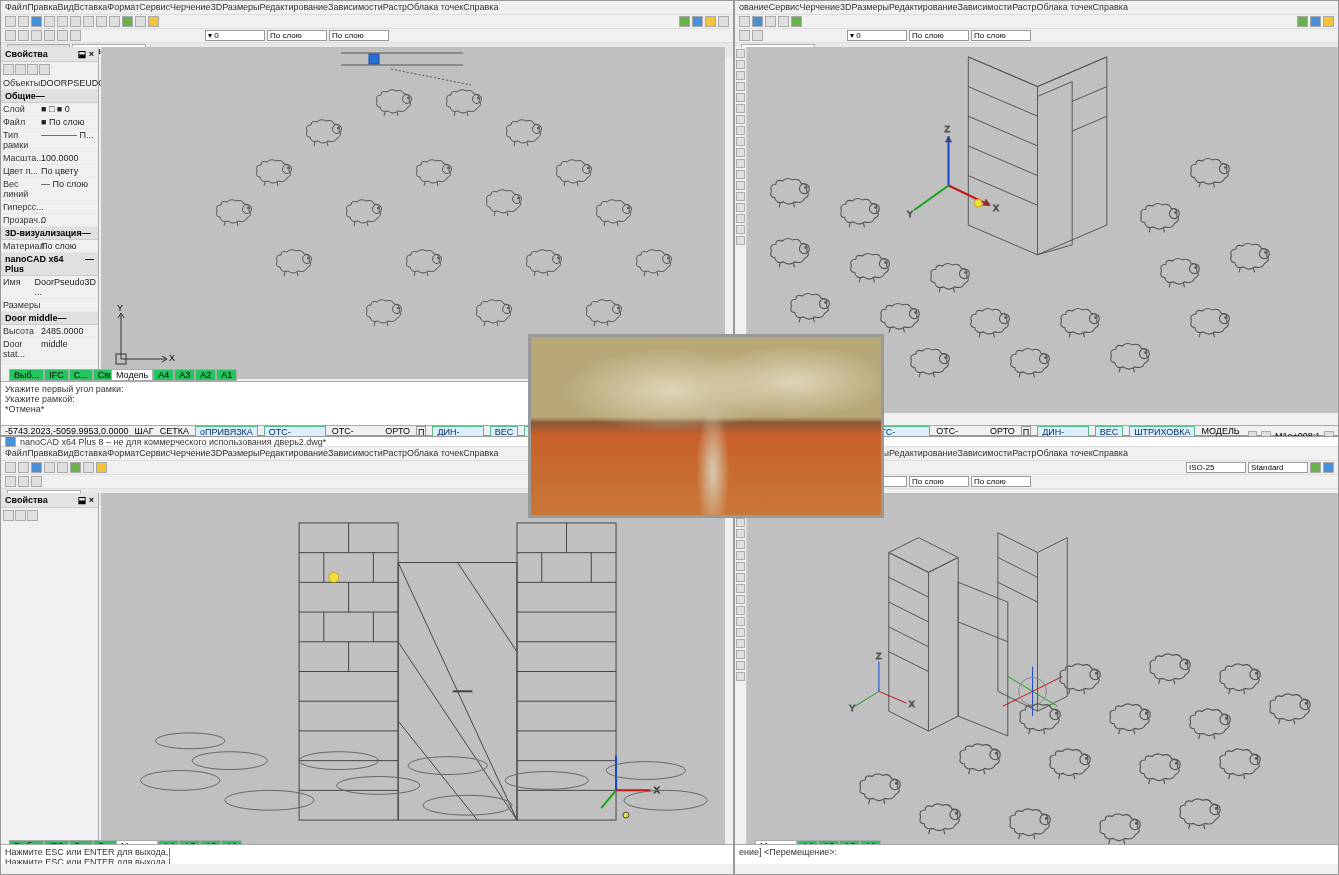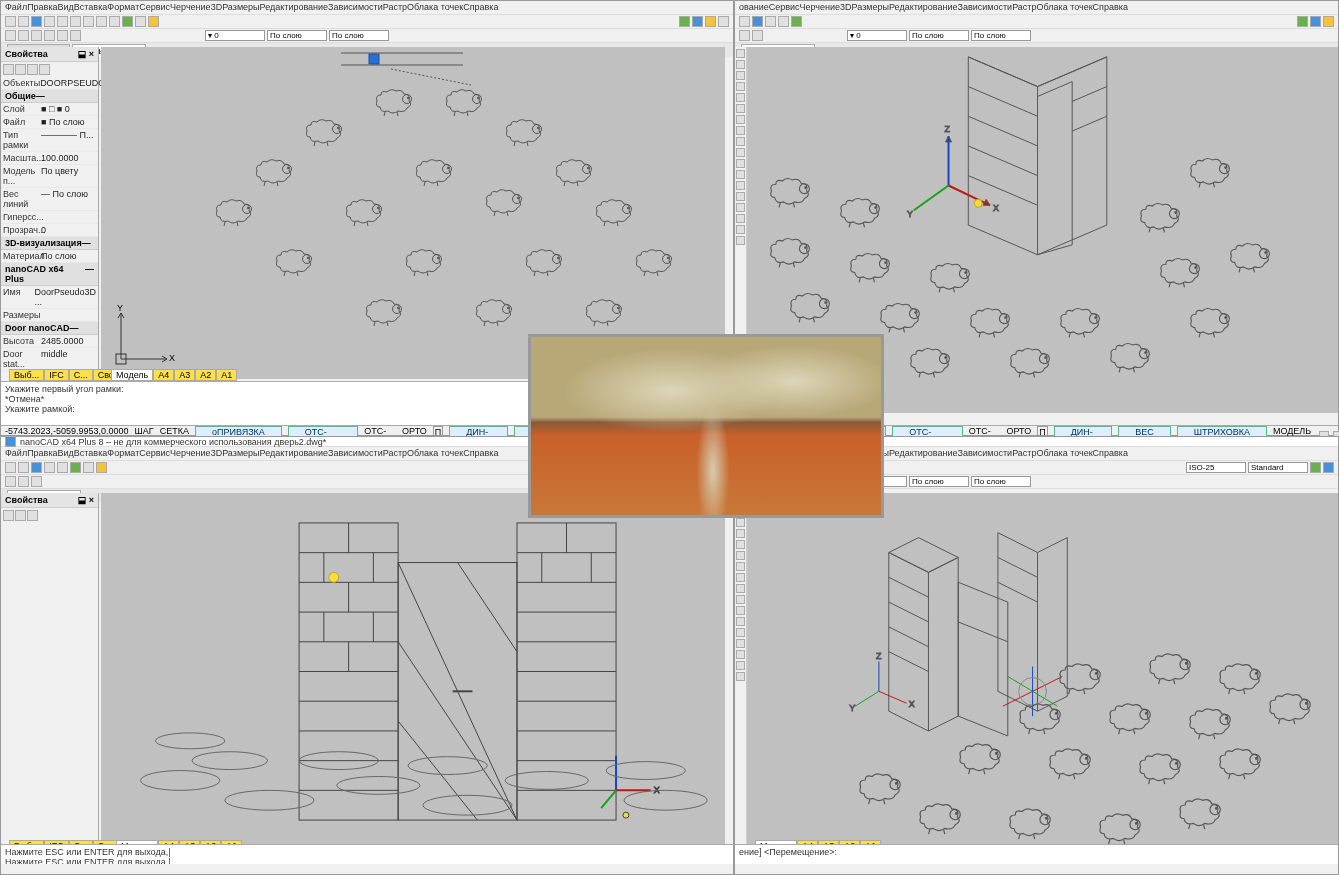--- a/index.html
+++ b/index.html
@@ -30,25 +30,25 @@
 .props-title{background:#e4e4e4;padding:2px 4px;border-bottom:1px solid #ccc;font-weight:bold;display:flex;justify-content:space-between;}
 .pg-hdr{background:#e0e0e0;padding:1px 4px;font-weight:bold;border-bottom:1px solid #ccc;display:flex;justify-content:flex-start;}
 .pg-row{display:flex;border-bottom:1px solid #e8e8e8;padding:1px 2px;}
 .pg-row .k{width:38px;color:#333;}
 .pg-row .v{flex:1;color:#222;}
 .lbar{position:absolute;left:0;top:46px;width:12px;bottom:22px;background:#f0f0f0;border-right:1px solid #ccc;display:flex;flex-direction:column;gap:2px;padding:2px 0;align-items:center;}
 .lbar .tico{width:9px;height:9px;}
 .cmdline{position:absolute;left:0;bottom:10px;right:0;height:44px;background:#fff;border-top:1px solid #aaa;font-size:8px;padding:2px 4px;color:#333;overflow:hidden;}
 .cmdline.sm{height:20px;}
 .status{position:absolute;left:0;bottom:0;right:0;height:10px;background:#f0f0f0;border-top:1px solid #aaa;display:flex;align-items:flex-start;gap:6px;padding:0 4px;font-size:8px;}
-.status .tag{border:1px solid #5b8;background:#def;padding:0 16px;color:#036;}
+.status .tag{border:1px solid #5b8;background:#def;padding:0 4px;color:#036;}
 .status .right{margin-left:auto;display:flex;gap:4px;align-items:center;}
 .mtabs{position:absolute;bottom:54px;left:8px;height:12px;display:flex;gap:0;font-size:8px;}
 .mtabs.low{bottom:22px;}
-.mtab{background:#fde047;border:1px solid #aaa;padding:0 4px;}
+.mtab{background:#22c55e;border:1px solid #aaa;padding:0 4px;}
 .mtab.sel{background:#fff;}
 .titlebar{height:10px;background:#fff;border-bottom:1px solid #ddd;padding:0 4px;display:flex;align-items:center;gap:4px;font-size:8px;color:#333;}
 .sheep{position:absolute;width:44px;height:30px;}
 .sheep svg{width:100%;height:100%;}
 .axis{position:absolute;font-size:8px;}
 .ctr-img{position:absolute;left:528px;top:334px;width:356px;height:184px;border:3px solid #999;background:linear-gradient(to bottom,#b8a878 0%,#b8a878 45%,#8a5a38 48%,#c8602a 55%,#c87838 100%);overflow:hidden;}
 .ctr-img::before{content:"";position:absolute;inset:0;background:radial-gradient(ellipse 180px 70px at 40% 30%,#ddd5b8 0%,transparent 60%),radial-gradient(ellipse 160px 60px at 75% 25%,#ddd5b8 0%,transparent 60%),radial-gradient(ellipse 30px 120px at 52% 75%,#d5ccb0 0%,transparent 55%);}
 </style>
 </head>
 <body>
@@ -141,21 +141,21 @@
         </div>
         <div class="pg-row">
           <span class="k">Тип рамки</span>
           <span class="v">———— П...</span>
         </div>
         <div class="pg-row">
           <span class="k">Масшта...</span>
           <span class="v">100.0000</span>
         </div>
         <div class="pg-row">
-          <span class="k">Модель п...</span>
+          <span class="k">Цвет п...</span>
           <span class="v">По цвету</span>
         </div>
         <div class="pg-row">
           <span class="k">Вес линий</span>
           <span class="v">— По слою</span>
         </div>
         <div class="pg-row">
           <span class="k">Гиперсс...</span>
           <span class="v"></span>
         </div>
@@ -182,21 +182,21 @@
         <div class="pg-row">
           <span class="k">Имя</span>
           <span class="v">DoorPseudo3D ...</span>
         </div>
         <div class="pg-row">
           <span class="k">Размеры</span>
           <span class="v"></span>
         </div>
       </div>
   <div class="pg-hdr">
-        <span>Door nanoCAD</span>
+        <span>Door middle</span>
         <span>—</span>
       </div>
   <div id="rows-door">
         <div class="pg-row">
           <span class="k">Высота</span>
           <span class="v">2485.0000</span>
         </div>
         <div class="pg-row">
           <span class="k">Door stat...</span>
           <span class="v">middle</span>
@@ -380,22 +380,22 @@
  <div class="mtabs" id="mtabs1b" style="left:110px">
       <div class="mtab sel">Модель</div>
       <div class="mtab">А4</div>
       <div class="mtab">А3</div>
       <div class="mtab">А2</div>
       <div class="mtab">А1</div>
     </div>
 
  <div class="cmdline" id="cmd1">
       <div>Укажите первый угол рамки:</div>
+      <div>Укажите рамкой:</div>
       <div>*Отмена*</div>
-      <div>Укажите рамкой:</div>
     </div>
  <div class="status" id="status1">
       <span>-5743.2023,-5059.9953,0.0000</span>
       <span>ШАГ</span>
       <span>СЕТКА</span>
       <span class="tag">оПРИВЯЗКА</span>
       <span class="tag">ОТС-ОБЪЕКТ</span>
       <span>ОТС-ПОЛЯР</span>
       <span>ОРТО</span>
       <span style="border:1px solid #999;padding:0 1px">П</span>

